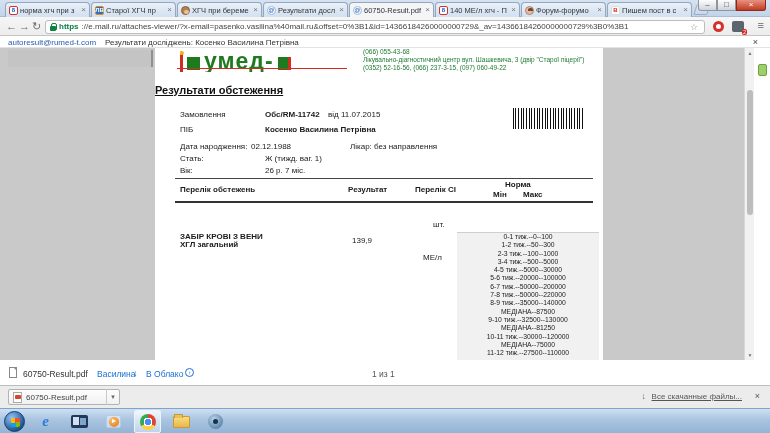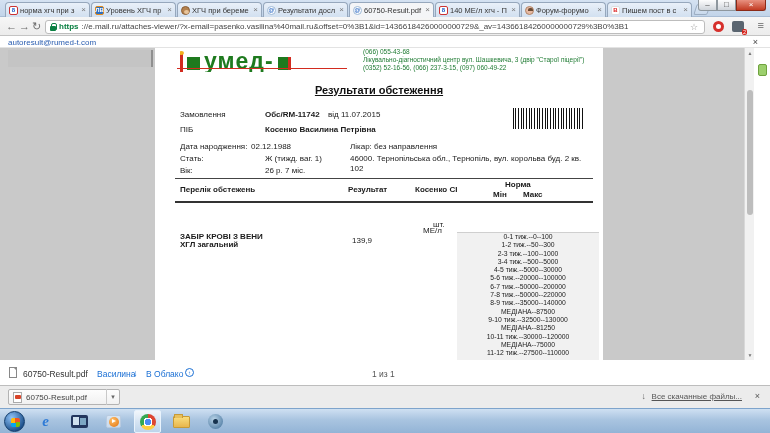--- a/index.html
+++ b/index.html
@@ -72,21 +72,21 @@
   .doc-text { position:absolute; font-size:8px; color:#1a1a1a; white-space:nowrap; }
   .doc-bold { font-weight:bold; }
   #logo { position:absolute; left:25px; top:-6px; height:30px; display:flex; align-items:flex-end; gap:4px; overflow:hidden; }
   #logo .l-bar { width:3px; height:20px; background:#d22b1f; position:relative; }
   #logo .l-bar:before { content:""; position:absolute; top:-1px; left:-1px; width:5px; height:4px; background:#f2b01e; border-radius:50%; }
   #logo .l-sq { width:13px; height:13px; background:#1e7a1e; margin-bottom:2px; }
   #logo .l-txt { font-size:23px; font-weight:bold; color:#1e7a1e; letter-spacing:1px; line-height:22px; }
   #logo .l-sq2 { width:13px; height:13px; background:#1e7a1e; border-right:3px solid #d22b1f; margin-bottom:2px; }
   #logo-underline { position:absolute; left:22px; top:20px; width:170px; height:1px; background:#d22b1f; }
   #clinic-block { position:absolute; left:208px; top:0px; width:240px; font-size:6.5px; line-height:8px; color:#1f7b33; white-space:normal; }
-  #doc-title { position:absolute; left:0; top:36px; width:100%; text-align:center; font-size:11px; font-weight:bold;
+  #doc-title { position:absolute; left:0; top:36px; width:100%; font-size:11px; font-weight:bold;
     text-decoration:underline; color:#111; }
   #barcode { position:absolute; left:358px; top:60px; width:70px; height:21px;
     background:repeating-linear-gradient(90deg,#111 0,#111 1px,#fff 1px,#fff 2px,#111 2px,#111 3px,#fff 3px,#fff 5px,#111 5px,#111 6px,#fff 6px,#fff 8px); }
   .hr1 { position:absolute; left:20px; width:418px; height:1px; background:#444; }
   .hr2 { position:absolute; left:20px; width:418px; height:2px; background:#333; }
   #norm-band { position:absolute; left:302px; top:184px; width:142px; height:128px; background:#f1f1f1; border-top:1px solid #cfcfcf; }
   .norm-line { width:142px; text-align:center; font-size:6.8px; line-height:8.3px; color:#222; white-space:nowrap; }
 
   
   #docbar { position:absolute; left:0; top:360px; width:770px; height:25px; background:#fff; }
@@ -158,21 +158,21 @@
 <div id="screen">
 
   <div id="tabstrip">
     <div class="tab" style="left:5px">
       <span class="fav fav-yandex">8</span>
       <span class="t-title">норма хгч при з</span>
       <span class="t-close">×</span>
     </div>
     <div class="tab" style="left:91px">
       <span class="fav fav-lady">ЛВ</span>
-      <span class="t-title">Уровень ХГЧ пр</span>
+      <span class="t-title">Старої ХГЧ пр</span>
       <span class="t-close">×</span>
     </div>
     <div class="tab" style="left:177px">
       <span class="fav fav-monkey"></span>
       <span class="t-title">ХГЧ при береме</span>
       <span class="t-close">×</span>
     </div>
     <div class="tab" style="left:263px">
       <span class="fav fav-mailru">@</span>
       <span class="t-title">Результати досл</span>
@@ -218,20 +218,21 @@
     </div>
     <div id="opera-icon"></div>
     <div id="ext-icon">
       <span id="ext-badge">2</span>
     </div>
     <span id="menu-icon">≡</span>
   </div>
 
   <div id="notifbar">
     <span id="notif-sender">autoresult@rumed-t.com</span>
+    <span id="notif-subject">Результати досліджень: Косенко Василина Петрівна</span>
     <span id="notif-close">×</span>
   </div>
 
   <div id="viewer">
     <div id="tl-panel"></div>
 
     <div id="page">
 
       <div id="logo">
         <span class="l-bar"></span>
@@ -253,41 +254,40 @@
       <span class="doc-text" style="left:25px; top:62px">Замовлення</span>
       <span class="doc-text doc-bold" style="left:110px; top:62px">Обс/RM-11742</span>
       <span class="doc-text" style="left:173px; top:62px">від 11.07.2015</span>
       <span class="doc-text" style="left:25px; top:77px">ПІБ</span>
       <span class="doc-text doc-bold" style="left:110px; top:77px">Косенко Василина Петрівна</span>
       <span class="doc-text" style="left:25px; top:94px">Дата народження:</span>
       <span class="doc-text" style="left:96px; top:94px">02.12.1988</span>
       <span class="doc-text" style="left:195px; top:94px">Лікар: без направлення</span>
       <span class="doc-text" style="left:25px; top:106px">Стать:</span>
       <span class="doc-text" style="left:110px; top:106px">Ж (тижд. ваг. 1)</span>
-      <span class="doc-text" style="left:195px; top:106px; width:240px; white-space:normal; line-height:10px">46000. Тернопільська обл., Тернопіль, вул. корольва буд. 2 кв. 102</span>
       <span class="doc-text" style="left:25px; top:118px">Вік:</span>
       <span class="doc-text" style="left:110px; top:118px">26 р. 7 міс.</span>
 
       <div class="hr1" style="top:130px"></div>
 
       <span class="doc-text doc-bold" style="left:25px; top:137px">Перелік обстежень</span>
       <span class="doc-text doc-bold" style="left:193px; top:137px">Результат</span>
-      <span class="doc-text doc-bold" style="left:260px; top:137px">Косенко СІ</span>
+      <span class="doc-text doc-bold" style="left:260px; top:137px">Перелік СІ</span>
       <span class="doc-text doc-bold" style="left:350px; top:132px">Норма</span>
       <span class="doc-text doc-bold" style="left:338px; top:142px">Мін</span>
       <span class="doc-text doc-bold" style="left:368px; top:142px">Макс</span>
 
       <div class="hr2" style="top:153px"></div>
 
       <span class="doc-text doc-bold" style="left:25px; top:184px">ЗАБІР КРОВІ З ВЕНИ</span>
       <span class="doc-text" style="left:278px; top:172px">шт.</span>
 
       <span class="doc-text doc-bold" style="left:25px; top:192px">ХГЛ загальний</span>
       <span class="doc-text" style="left:197px; top:188px">139,9</span>
-      <span class="doc-text" style="left:268px; top:178px">МЕ/л</span>
+      <span class="doc-text" style="left:268px; top:205px">МЕ/л</span>
 
       <div id="norm-band">
         <div class="norm-line">0-1 тиж.--0--100</div>
         <div class="norm-line">1-2 тиж.--50--300</div>
         <div class="norm-line">2-3 тиж.--100--1000</div>
         <div class="norm-line">3-4 тиж.--500--5000</div>
         <div class="norm-line">4-5 тиж.--5000--30000</div>
         <div class="norm-line">5-6 тиж.--20000--100000</div>
         <div class="norm-line">6-7 тиж.--50000--200000</div>
         <div class="norm-line">7-8 тиж.--50000--220000</div>

